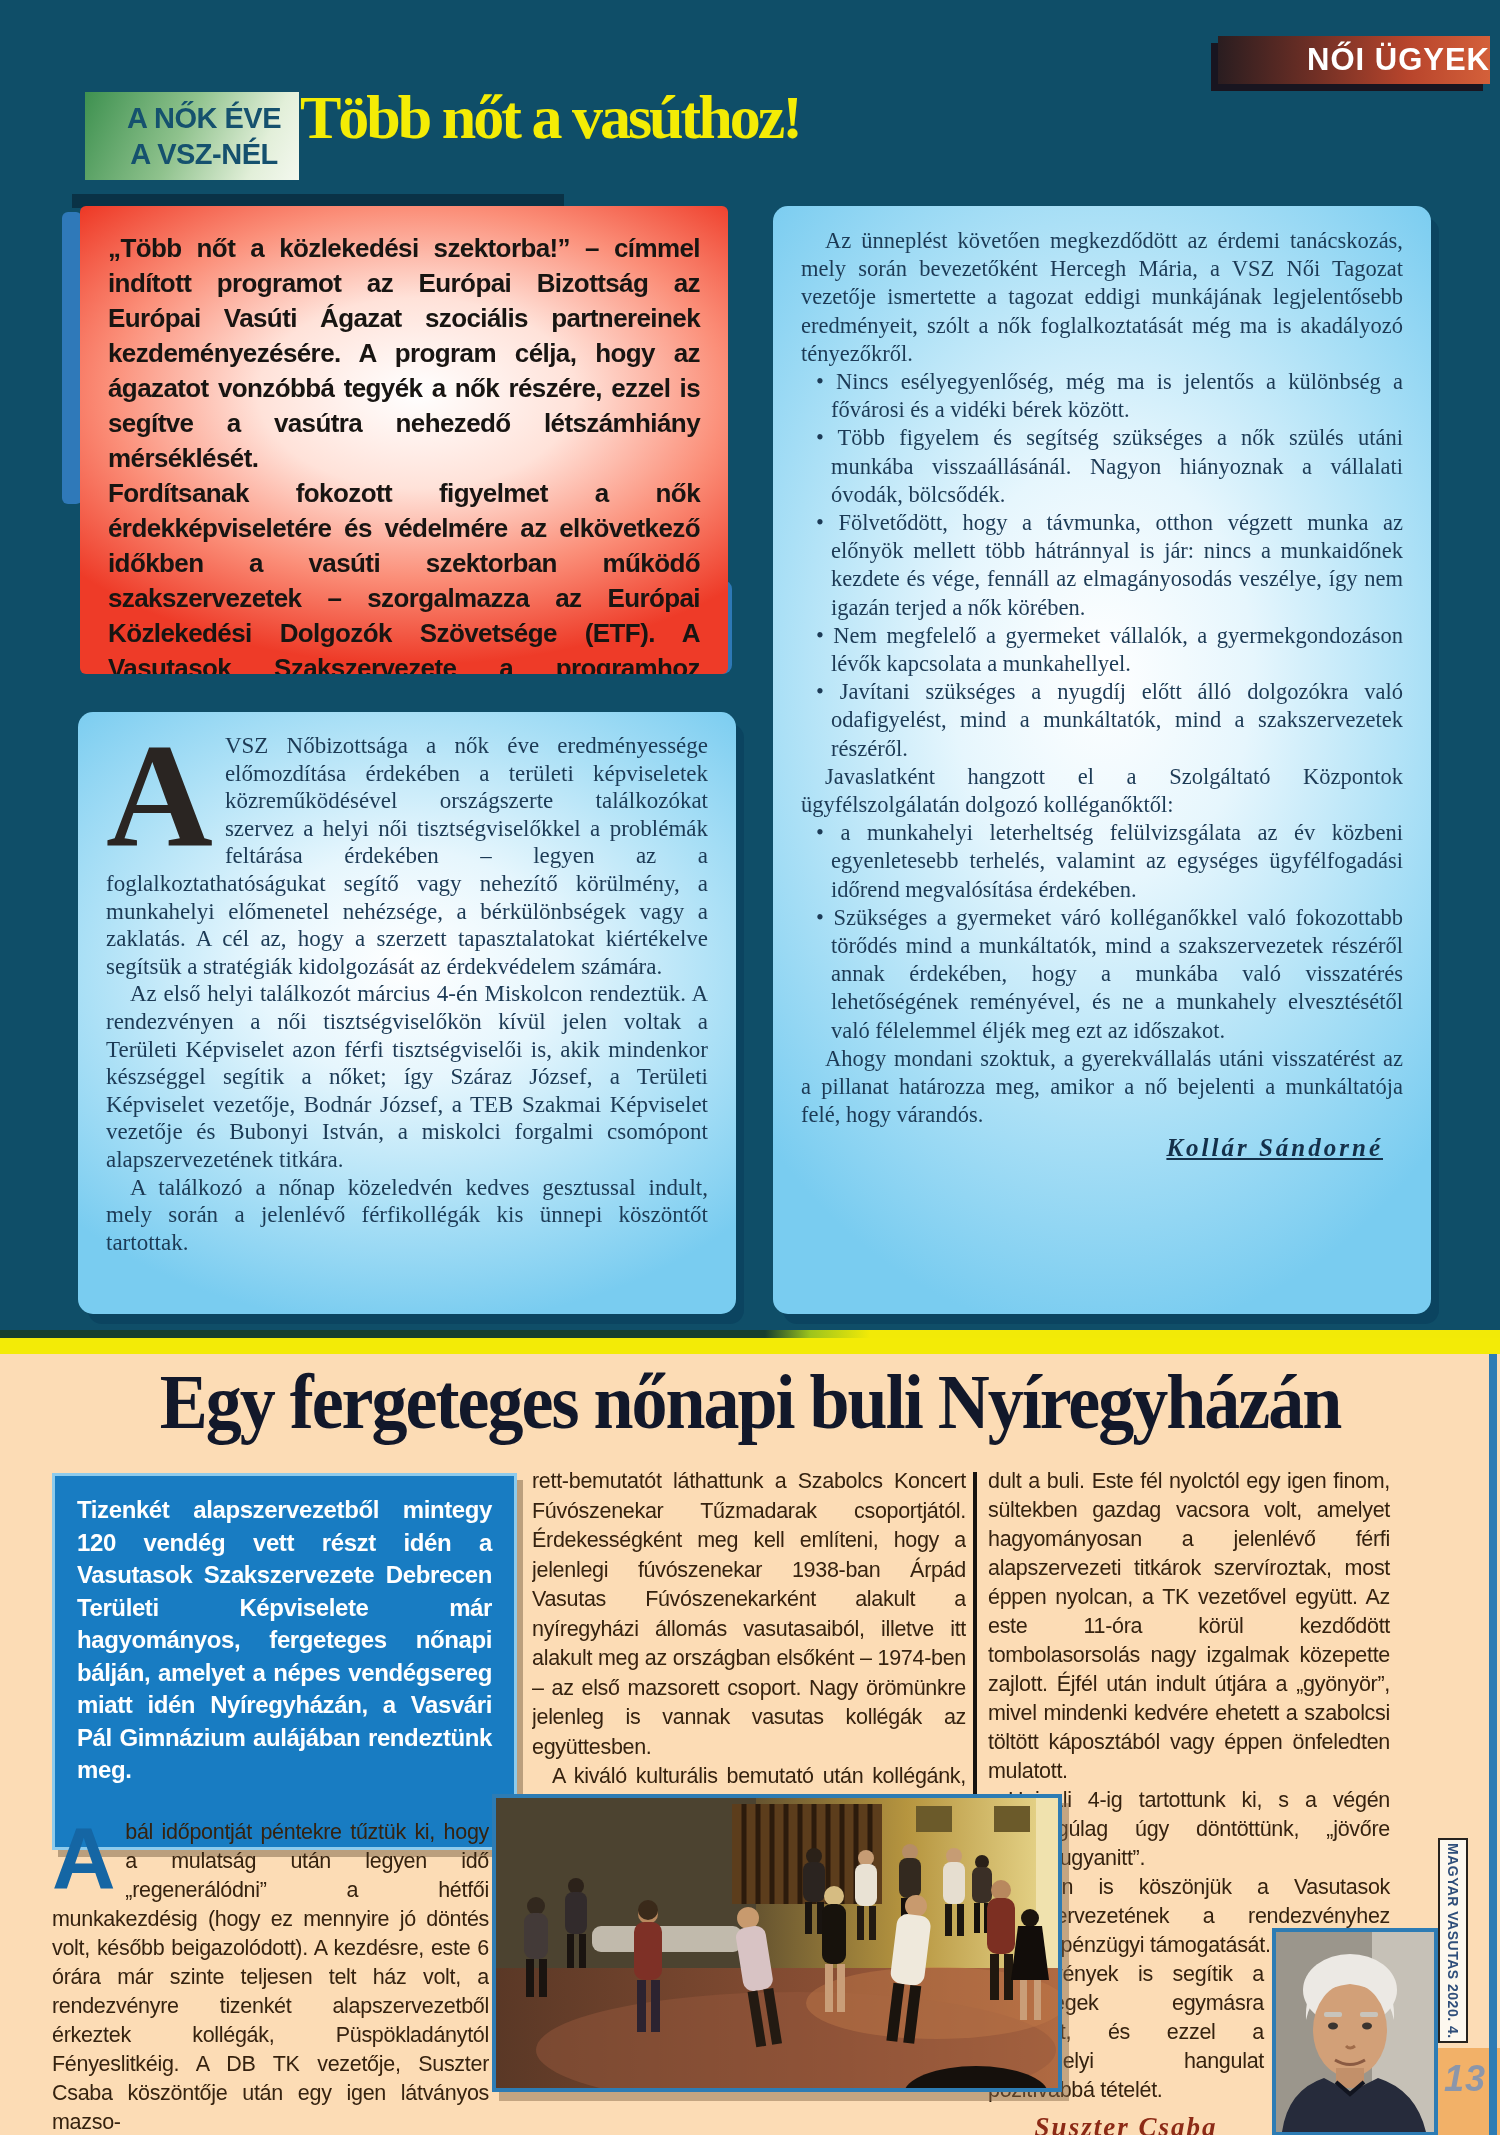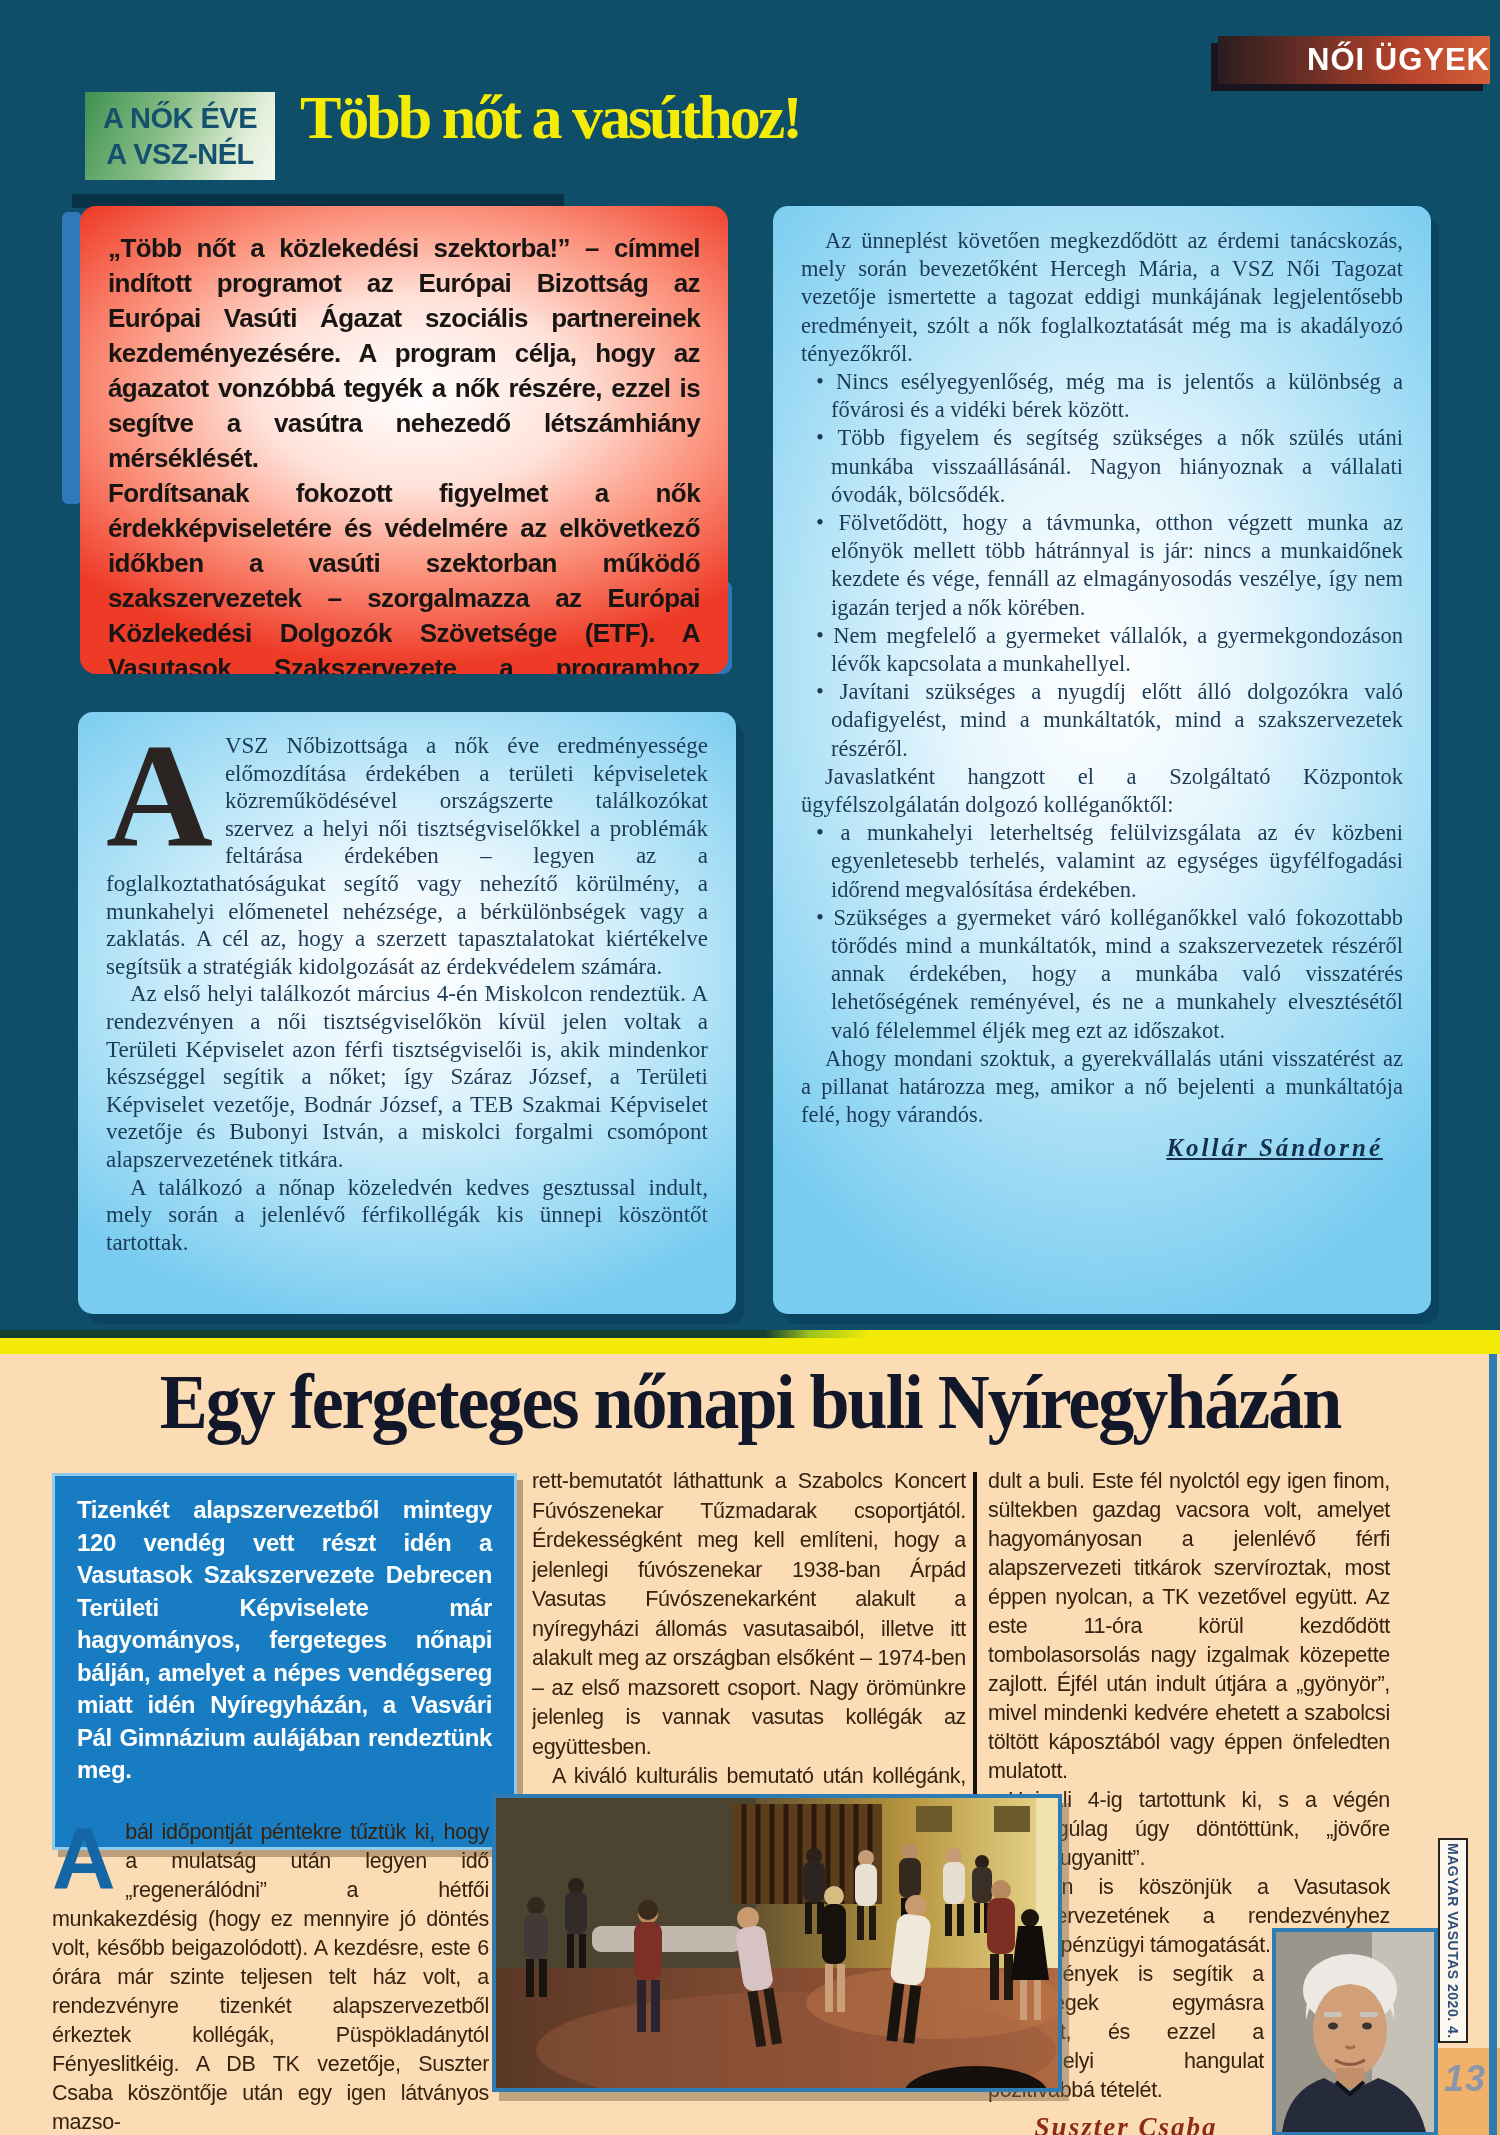--- a/index.html
+++ b/index.html
@@ -9,32 +9,32 @@
   
   .tag-banner{position:absolute;left:1218px;top:36px;width:272px;height:48px;
     background:linear-gradient(90deg,#2a1d20 0%,#6f2f25 35%,#b8452c 70%,#d4603a 100%);
     color:#fff;font-weight:bold;font-size:31px;letter-spacing:1px;
     display:flex;align-items:center;justify-content:flex-end;
     box-shadow:-7px 7px 0 rgba(26,15,24,.9);}
   .badge{position:absolute;left:85px;top:92px;width:190px;height:88px;
     background:linear-gradient(115deg,#3e9150 0%,#8fc28d 45%,#e2efd9 80%,#f4f8ef 100%);
     color:#15516e;font-weight:bold;font-size:29px;line-height:36px;
     display:flex;flex-direction:column;align-items:center;justify-content:center;
-    letter-spacing:-.5px;}
+    letter-spacing:-.5px;padding-left:24px;}
   .main-title{position:absolute;left:282px;top:64px;width:1180px;margin:18px;
     font-family:"Liberation Serif",serif;font-weight:bold;font-size:62px;
     letter-spacing:-3px;color:#f4ec05;white-space:nowrap;}
 
   .redbox-topbar{position:absolute;left:72px;top:194px;width:492px;height:14px;background:#0a3246;}
   .redbox-left-accent{position:absolute;left:62px;top:212px;width:20px;height:292px;
     background:#2f79b9;border-radius:6px;}
   .redbox-right-accent{position:absolute;left:704px;top:580px;width:28px;height:94px;
     background:#2e78b6;border-radius:9px;}
   .red-box{position:absolute;left:80px;top:206px;width:648px;height:468px;
-    border-radius:16px;overflow:hidden;box-sizing:border-box;padding:25px 28px 0 28px;
+    border-radius:6px;overflow:hidden;box-sizing:border-box;padding:25px 28px 0 28px;
     background:radial-gradient(ellipse 70% 58% at 52% 40%,#ffffff 0%,#ffe2d9 35%,#fb8f79 68%,#ee3b28 100%);
     color:#181512;font-weight:bold;font-size:26px;line-height:35px;
     text-align:justify;letter-spacing:-.6px;}
   .red-box p{margin:0;}
 
   .blue-box{position:absolute;border-radius:15px;overflow:hidden;box-sizing:border-box;
     background:radial-gradient(ellipse 72% 60% at 50% 42%,#ffffff 0%,#e6f6fd 32%,#abe0f6 68%,#79ccf0 100%);
     box-shadow:9px 11px 0 -1px rgba(9,62,92,.6);
     color:#1c3a55;font-family:"Liberation Serif",serif;text-align:justify;}
   .left-article{left:78px;top:712px;width:658px;height:602px;

